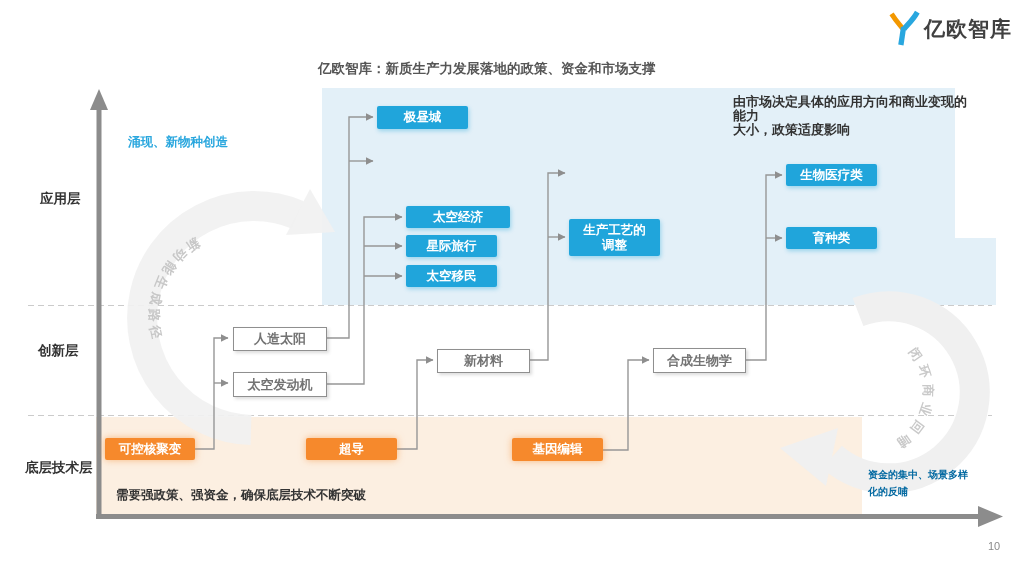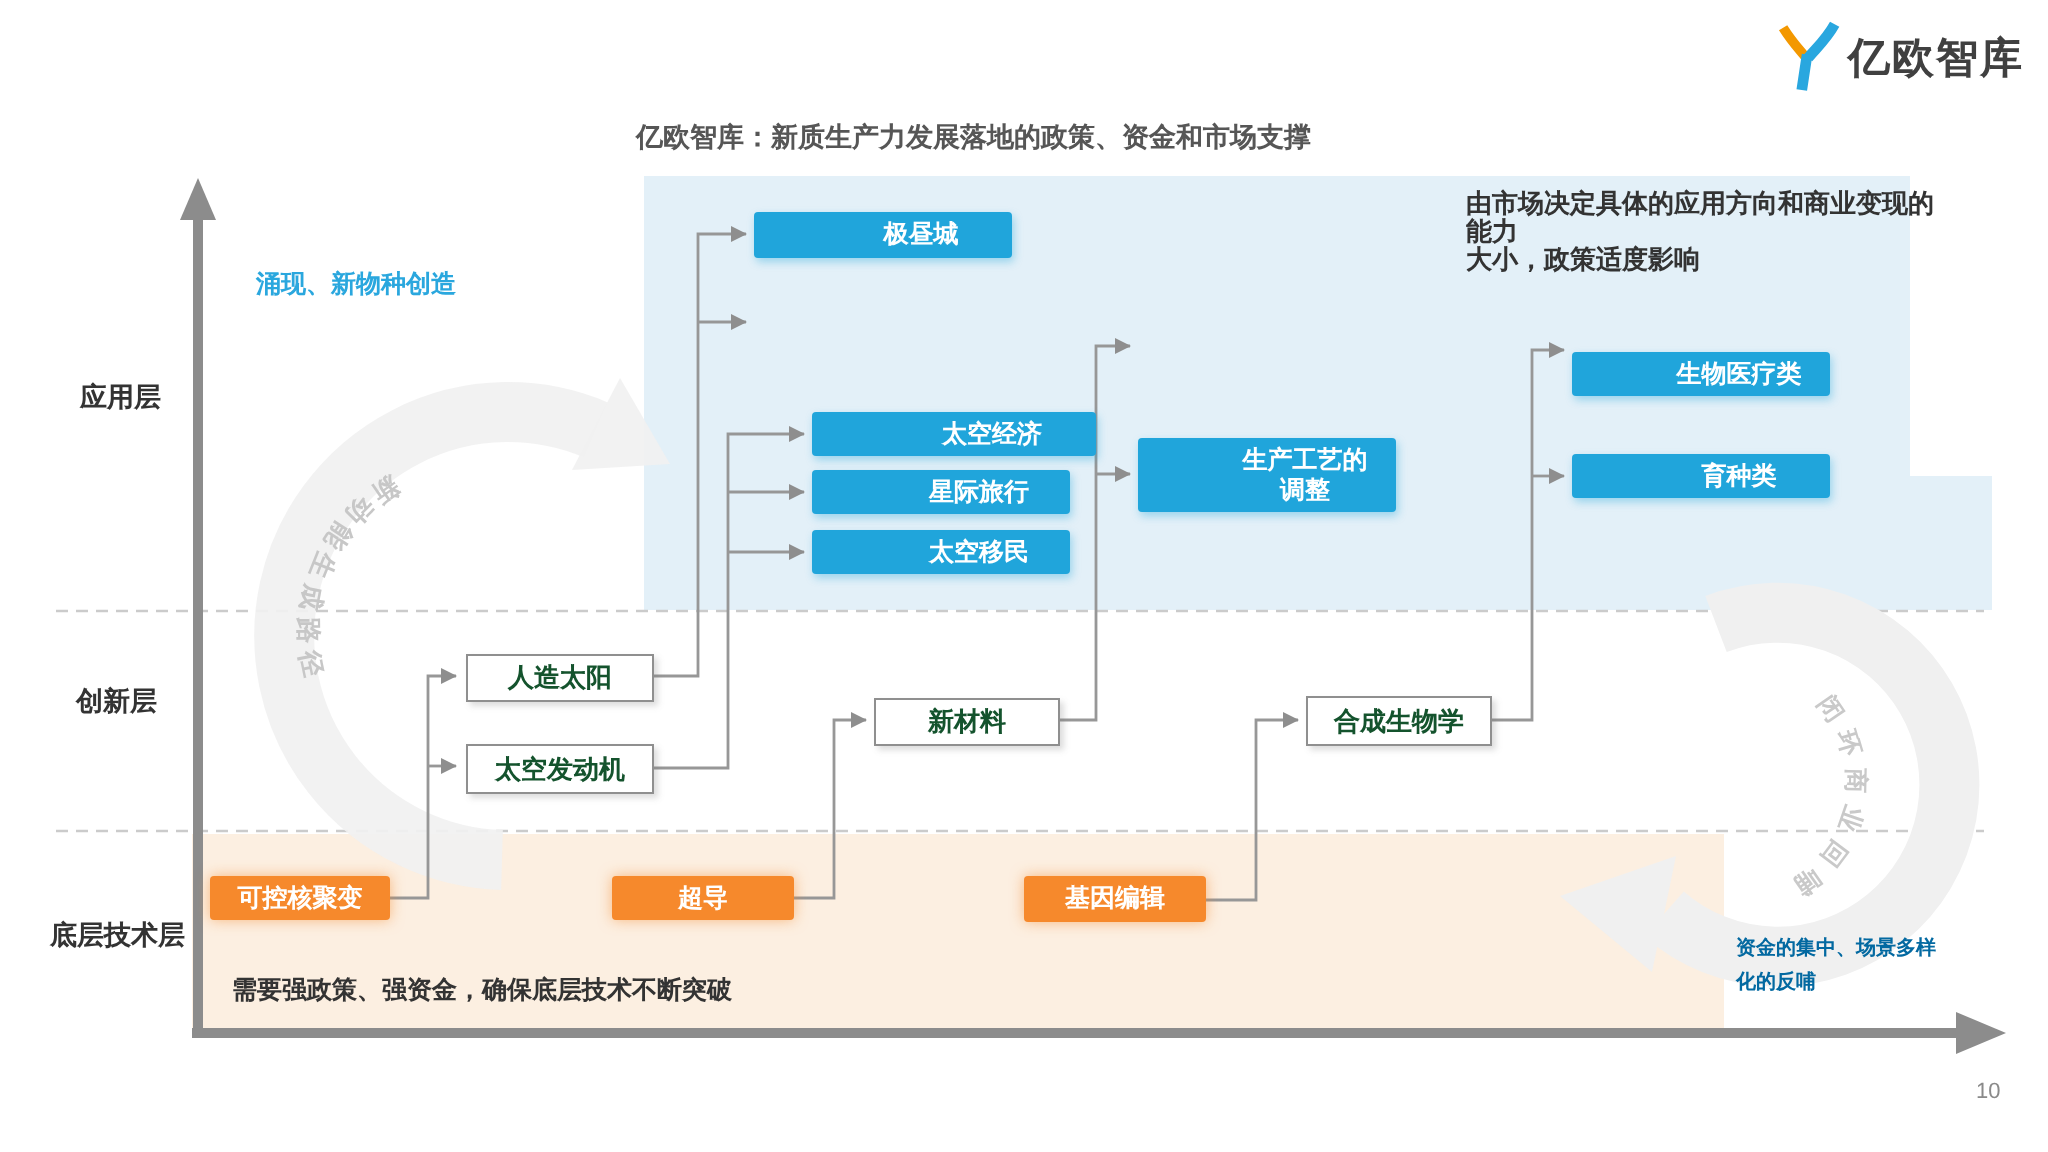--- a/index.html
+++ b/index.html
@@ -18,22 +18,22 @@
   .panel-blue-ext{left:955px;top:238px;width:41px;height:67px;background:#E3F0F8;}
   .panel-orange{left:96px;top:417px;width:766px;height:99px;background:#FCEFE1;}
 
   
   .overlay{left:0;top:0;pointer-events:none;}
 
   
   .node{position:absolute;display:flex;align-items:center;justify-content:center;
         text-align:center;font-weight:bold;white-space:pre-line;}
   .node.blue{background:#20A5DB;color:#ffffff;font-size:12.5px;line-height:15px;
-             border-radius:2px;box-shadow:1px 2px 4px rgba(32,165,219,0.38);padding-left:38px;}
-  .node.white{background:#ffffff;border:1px solid #8f8f8f;color:#14532d;font-size:13px;
+             border-radius:2px;box-shadow:1px 2px 4px rgba(32,165,219,0.38);}
+  .node.white{background:#ffffff;border:1px solid #8f8f8f;color:#737373;font-size:13px;
               box-shadow:2px 2px 3px rgba(120,120,120,0.25);}
   .node.orange{background:#F6892C;color:#ffffff;font-size:12.5px;border-radius:2px;
                box-shadow:0 0 7px rgba(246,137,44,0.55);}
 
   
   .layer-label{font-size:13.5px;font-weight:bold;color:#333;}
   .note-dark{font-size:12.5px;font-weight:bold;color:#333;white-space:pre-line;}
   .note-blue{left:128px;top:134px;font-size:12.5px;font-weight:bold;color:#2AA7DE;}
   .note-market{left:733px;top:95px;width:236px;font-size:13px;line-height:14px;}
   .note-policy{left:116px;top:487px;}
@@ -125,21 +125,21 @@
   <div class="abs note-dark note-policy">需要强政策、强资金，确保底层技术不断突破</div>
   <div class="abs note-capital">资金的集中、场景多样
 化的反哺</div>
 
   <div class="node blue" style="left:377px;top:106px;width:91px;height:23px;">极昼城</div>
   <div class="node blue" style="left:406px;top:206px;width:104px;height:22px;">太空经济</div>
   <div class="node blue" style="left:406px;top:235px;width:91px;height:22px;">星际旅行</div>
   <div class="node blue" style="left:406px;top:265px;width:91px;height:22px;font-family:Liberation Serif, serif;">太空移民</div>
   <div class="node blue" style="left:569px;top:219px;width:91px;height:37px;">生产工艺的
 调整</div>
-  <div class="node blue" style="left:786px;top:176px;width:91px;height:22px;">生物医疗类</div>
+  <div class="node blue" style="left:786px;top:164px;width:91px;height:22px;">生物医疗类</div>
   <div class="node blue" style="left:786px;top:227px;width:91px;height:22px;">育种类</div>
 
   <div class="node white" style="left:233px;top:327px;width:92px;height:22px;">人造太阳</div>
   <div class="node white" style="left:233px;top:372px;width:92px;height:23px;">太空发动机</div>
   <div class="node white" style="left:437px;top:349px;width:91px;height:22px;">新材料</div>
   <div class="node white" style="left:653px;top:348px;width:91px;height:23px;">合成生物学</div>
 
   <div class="node orange" style="left:105px;top:438px;width:90px;height:22px;">可控核聚变</div>
   <div class="node orange" style="left:306px;top:438px;width:91px;height:22px;">超导</div>
   <div class="node orange" style="left:512px;top:438px;width:91px;height:23px;">基因编辑</div>

